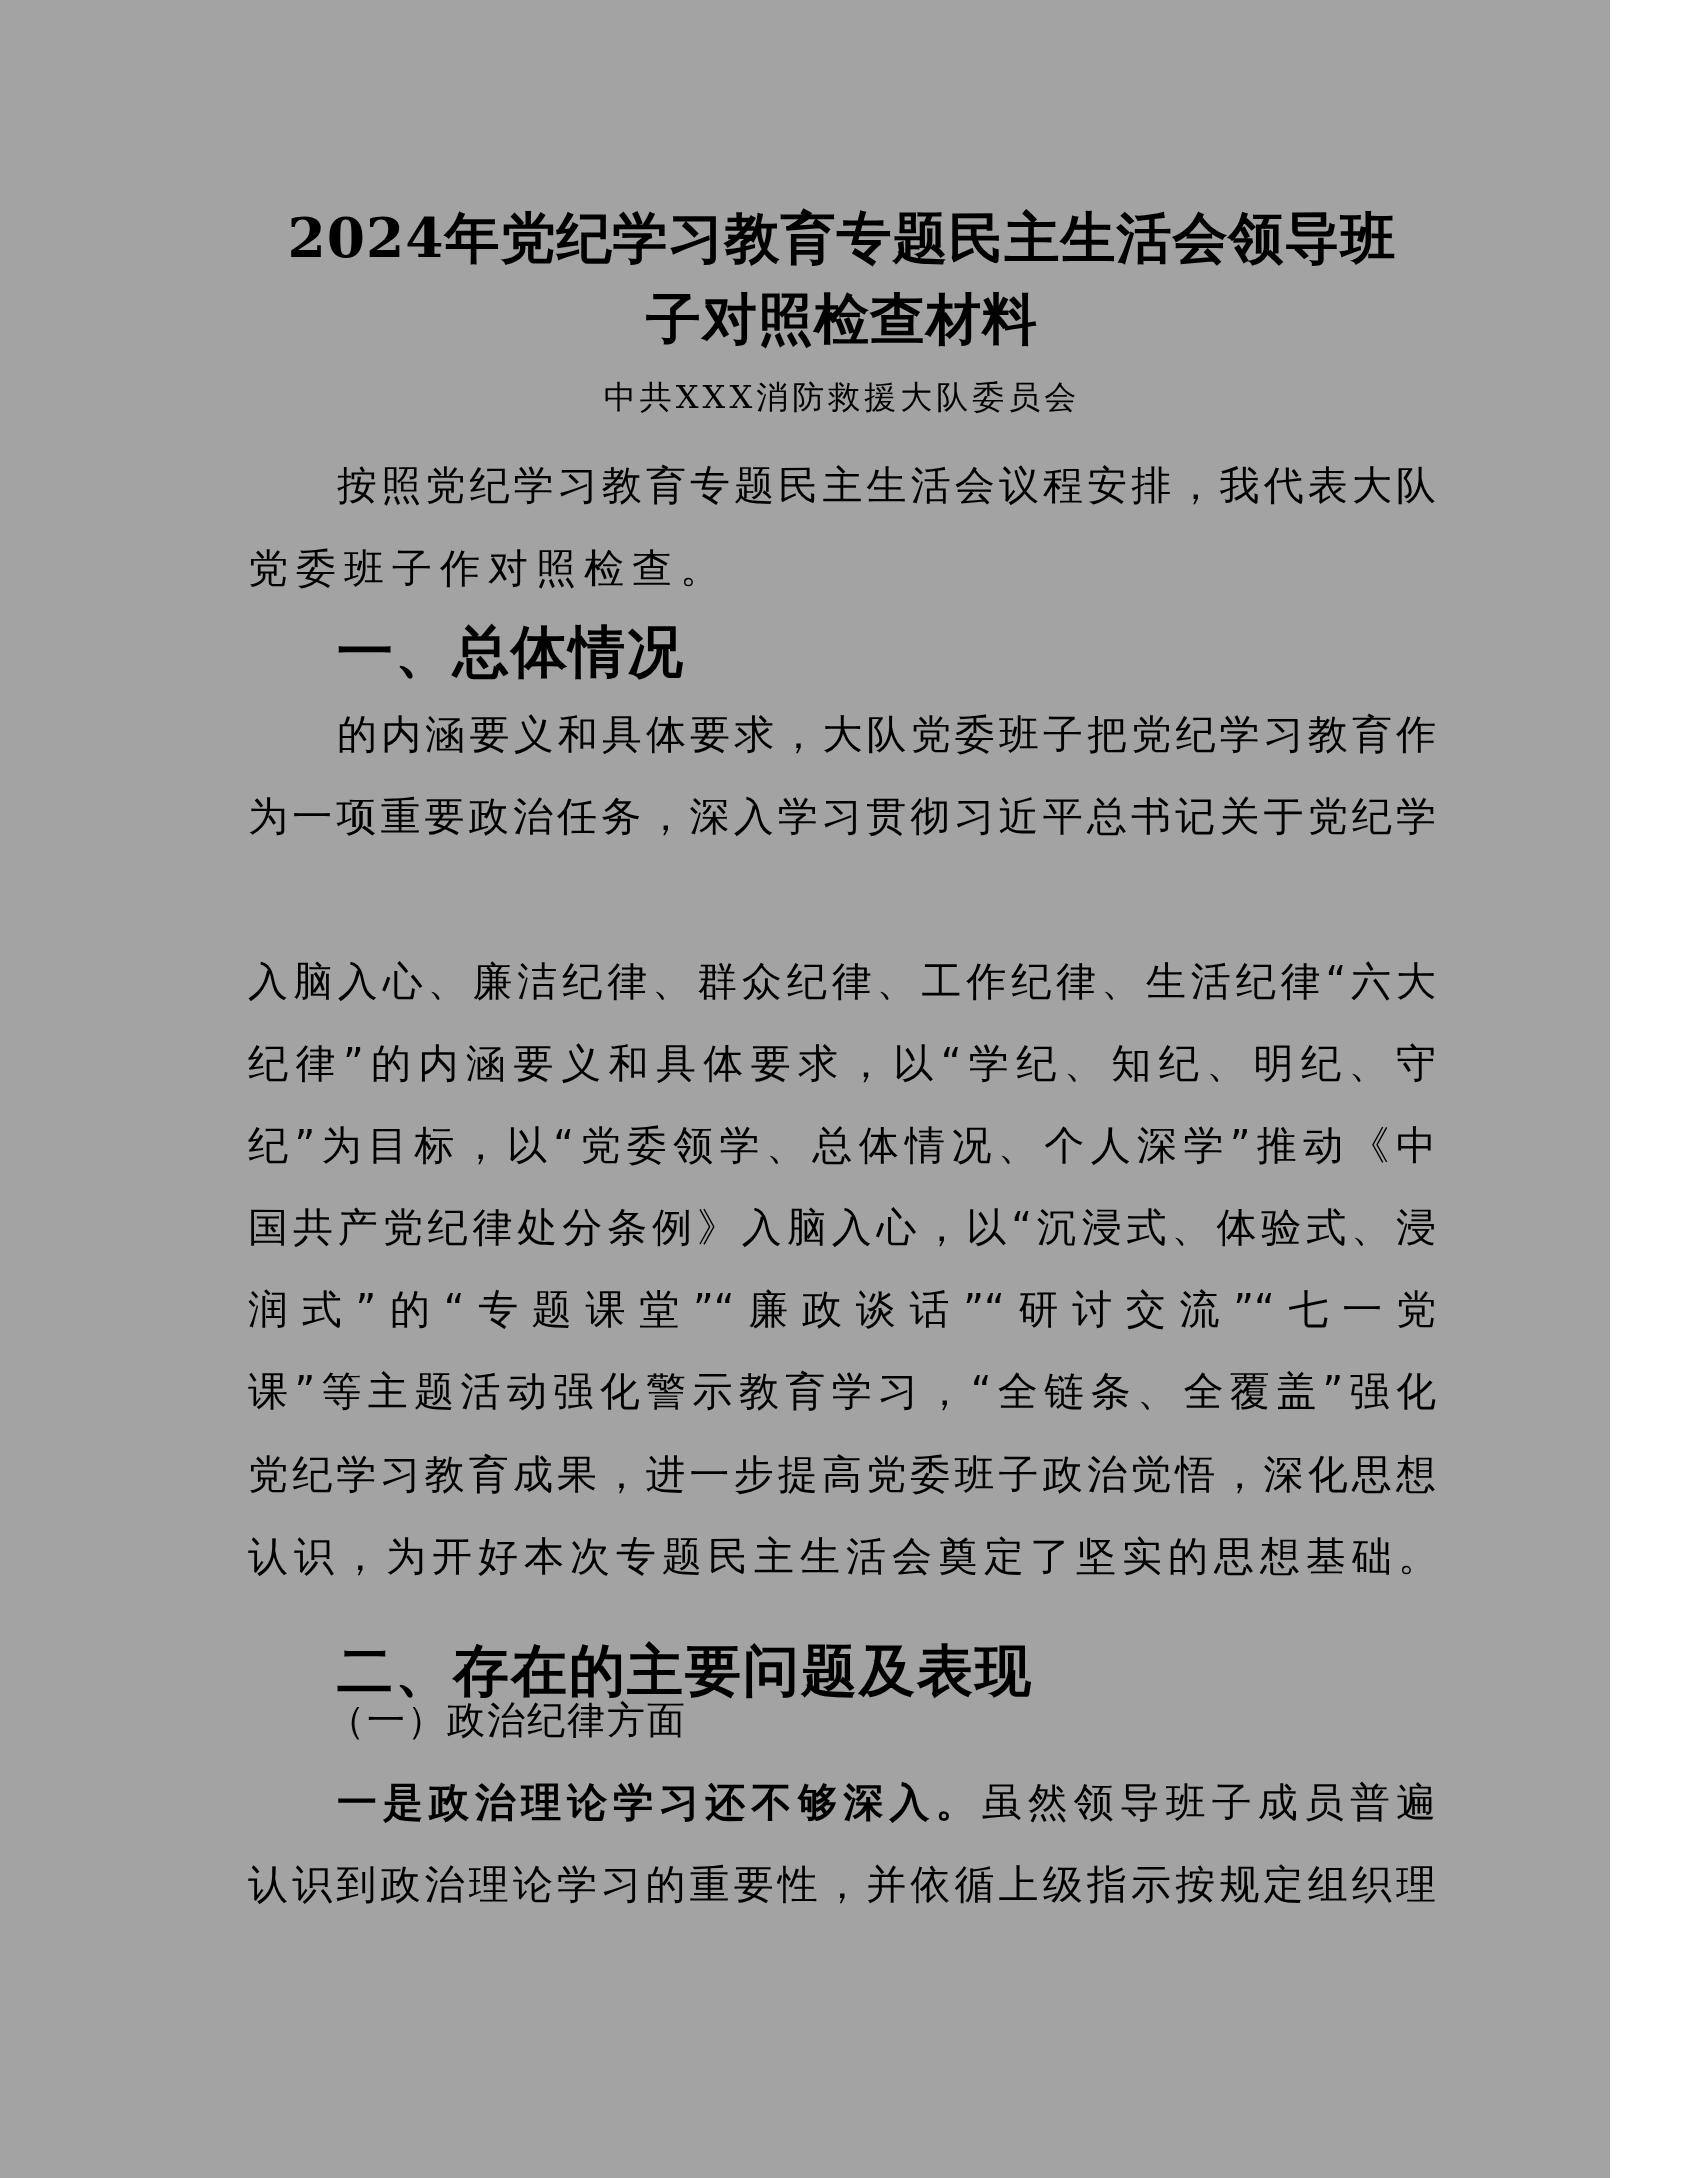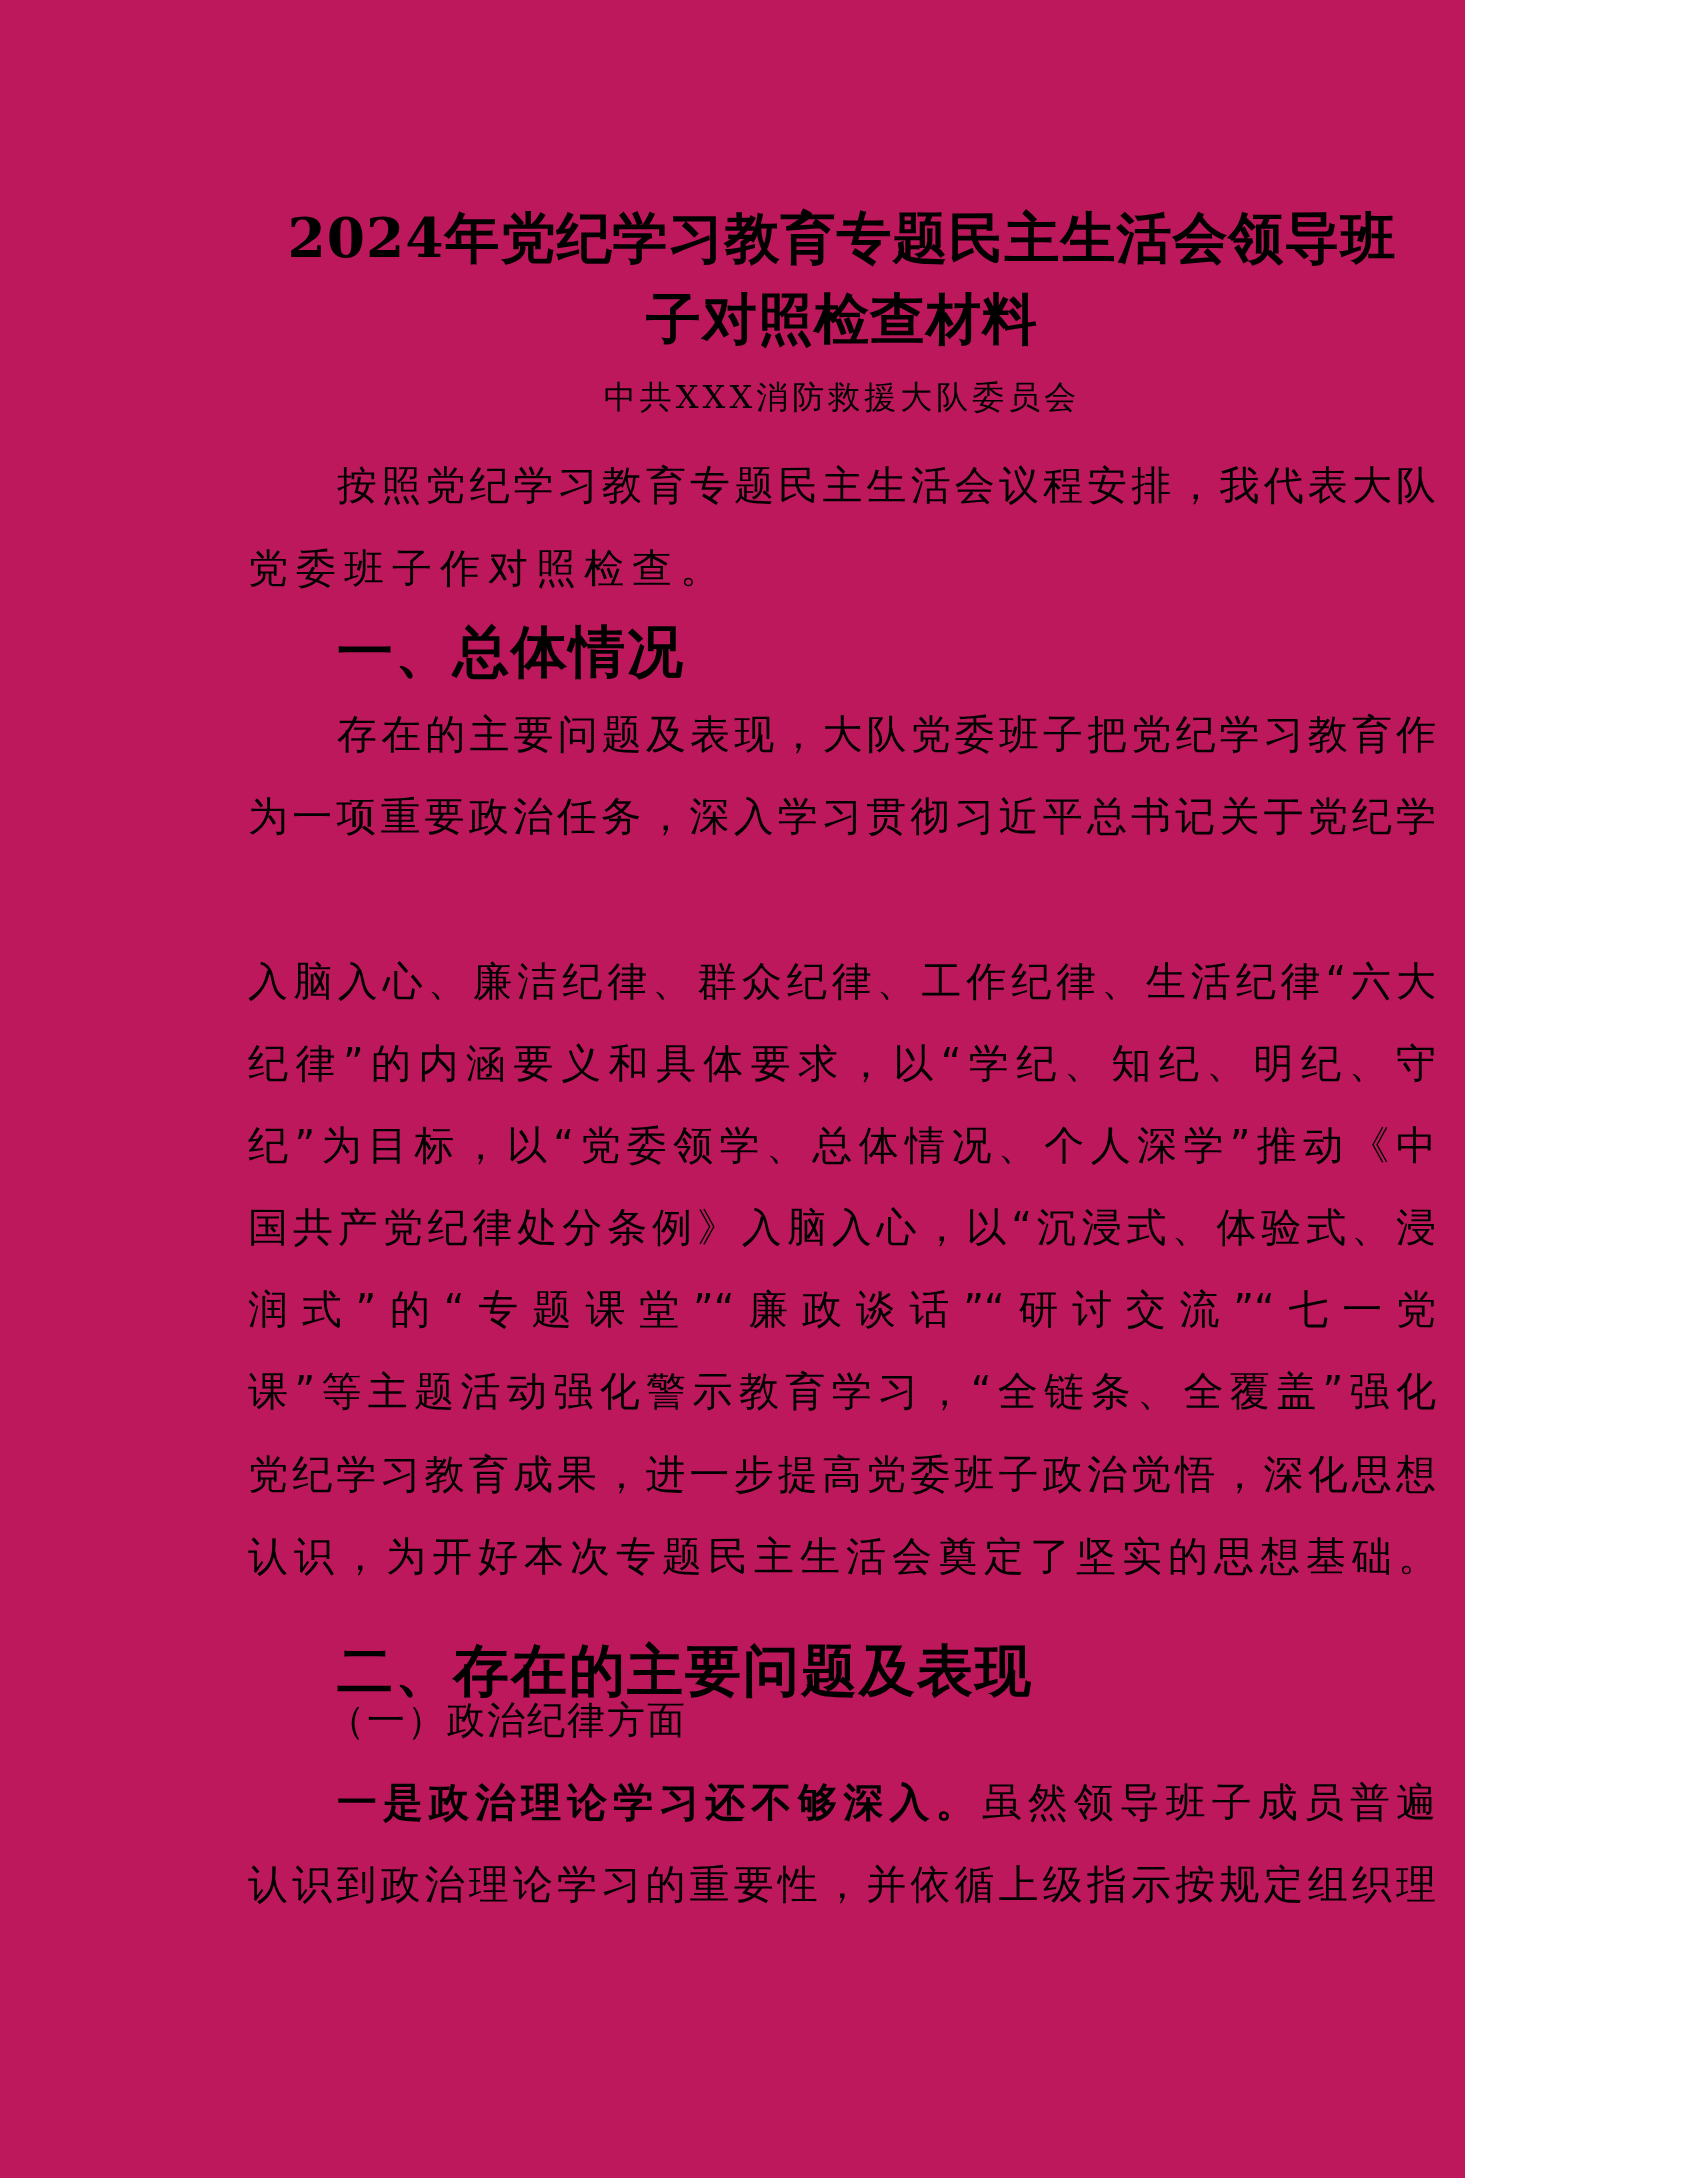--- a/index.html
+++ b/index.html
@@ -1,17 +1,17 @@
 <!DOCTYPE html>
 <html><head>
 <meta charset="utf-8">
 <style>
   html, body { margin: 0; padding: 0; background: #ffffff; }
   body { width: 1683px; height: 2178px; position: relative; overflow: hidden; color: #000; }
-  .page { position: absolute; left: 0; top: 0; width: 1465px; height: 2178px; background: #be185d; }
+  .page { position: absolute; left: 0; top: 0; width: 1610px; height: 2178px; background: #a3a3a3; }
   .title {
     position: absolute; left: 238px; width: 1208px; text-align: center;
     font-family: "DejaVu Serif", "Liberation Serif", serif; font-weight: bold;
     font-size: 55px; line-height: 79px; letter-spacing: 1px;
   }
   .title.l1 { top: 198px; }
   .title.l2 { top: 279px; }
   .subtitle {
     position: absolute; top: 368px; left: 238px; width: 1208px; text-align: center;
     font-family: "DejaVu Serif", "Liberation Serif", serif; font-size: 32px; line-height: 59px;
@@ -40,21 +40,21 @@
 <div class="page">
   <div class="title l1">2024年党纪学习教育专题民主生活会领导班</div>
   <div class="title l2">子对照检查材料</div>
   <div class="subtitle">中共XXX消防救援大队委员会</div>
 
   <div class="line indent" style="top:444px;">按照党纪学习教育专题民主生活会议程安排，我代表大队</div>
   <div class="line short" style="top:527px;">党委班子作对照检查。</div>
 
   <div class="heading" style="top:610px;">一、总体情况</div>
 
-  <div class="line indent" style="top:693px;">存在的主要问题及表现，大队党委班子把党纪学习教育作</div>
+  <div class="line indent" style="top:693px;">的内涵要义和具体要求，大队党委班子把党纪学习教育作</div>
   <div class="line" style="top:775px;">为一项重要政治任务，深入学习贯彻习近平总书记关于党纪学</div>
   <div class="line" style="top:940px;">入脑入心、廉洁纪律、群众纪律、工作纪律、生活纪律“六大</div>
   <div class="line" style="top:1022px;">纪律”的内涵要义和具体要求，以“学纪、知纪、明纪、守</div>
   <div class="line" style="top:1104px;">纪”为目标，以“党委领学、总体情况、个人深学”推动《中</div>
   <div class="line" style="top:1186px;">国共产党纪律处分条例》入脑入心，以“沉浸式、体验式、浸</div>
   <div class="line" style="top:1268px;">润式”的“专题课堂”“廉政谈话”“研讨交流”“七一党</div>
   <div class="line" style="top:1350px;">课”等主题活动强化警示教育学习，“全链条、全覆盖”强化</div>
   <div class="line" style="top:1433px;">党纪学习教育成果，进一步提高党委班子政治觉悟，深化思想</div>
   <div class="line short" style="top:1515px; letter-spacing:6px;">认识，为开好本次专题民主生活会奠定了坚实的思想基础。</div>
 

